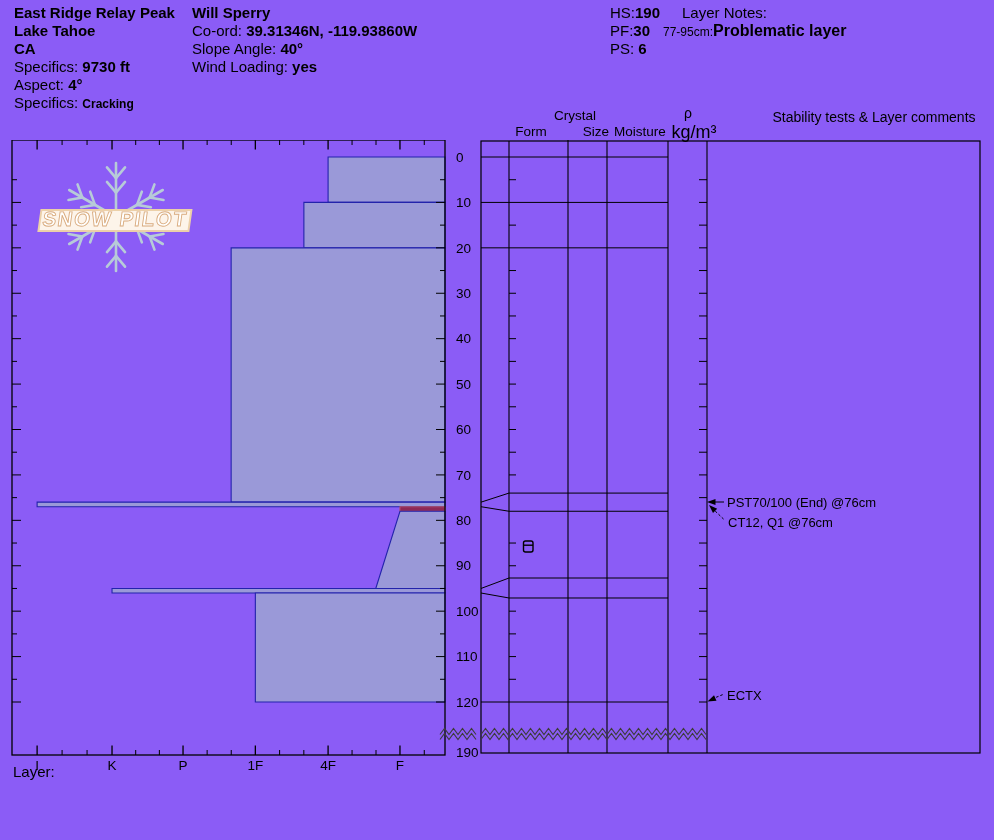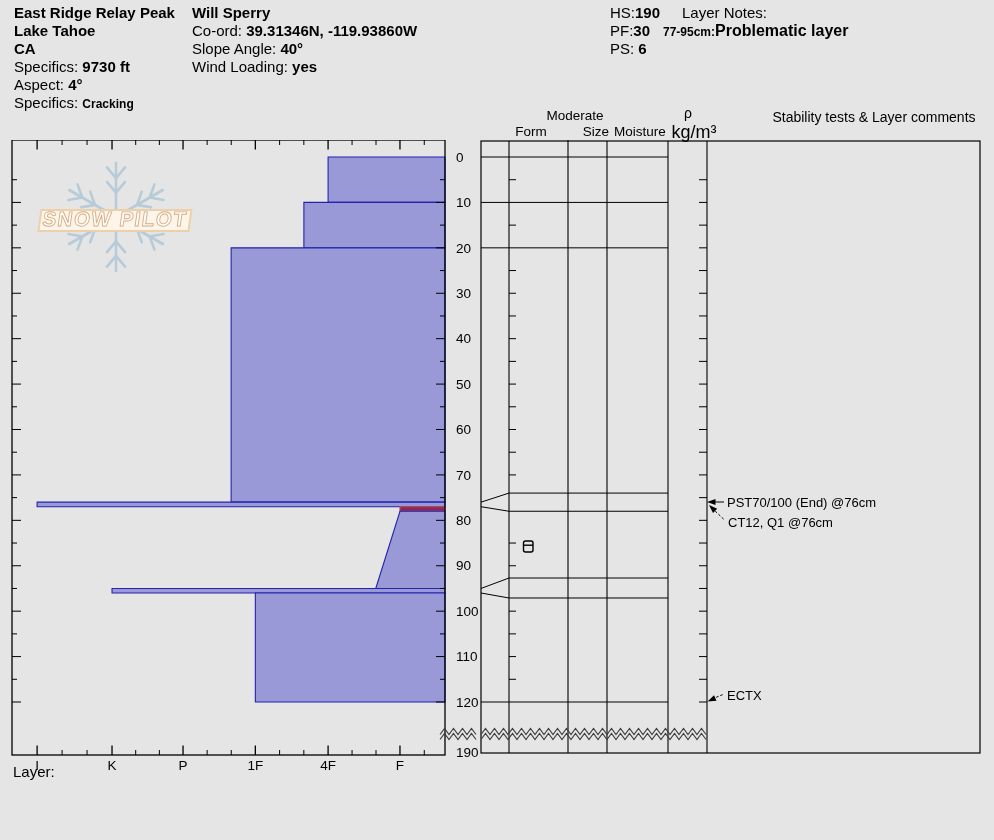--- a/index.html
+++ b/index.html
@@ -1,25 +1,25 @@
 <!DOCTYPE html>
 <html><head>
 <meta charset="utf-8">
 <style>
   html,body{margin:0;padding:0;background:#fff;}
-  #page{position:relative;width:994px;height:840px;background:#e5e5e5;overflow:hidden;
+  #page{position:relative;width:994px;height:840px;background:#8b5cf6;overflow:hidden;
         font-family:"Liberation Sans",sans-serif;color:#000;}
   .hcol{position:absolute;top:4px;font-size:15px;line-height:18px;white-space:nowrap;}
   .hline b{font-weight:700;}
   .hline .small-val{font-size:12px;text-align:right;}
   .colhdr{position:absolute;font-size:13.5px;text-align:center;white-space:nowrap;}
   #notes-label{position:absolute;left:13px;top:763px;font-size:15px;}
   #profile-svg{position:absolute;left:0;top:140px;}
   #layer-notes-title{padding-left:19px;}
-  #layer-notes-list .range{font-size:12px;font-weight:bold;}
+  #layer-notes-list .range{font-size:12px;}
   #layer-notes-list b{font-size:16px;font-weight:700;}
 </style>
 </head>
 <body>
 <div id="page">
 
   <div class="hcol" style="left:14px" id="hcol-0">
       <div class="hline"><b>East Ridge Relay Peak</b></div>
       <div class="hline"><b>Lake Tahoe</b></div>
       <div class="hline"><b>CA</b></div>
@@ -37,21 +37,21 @@
       <div class="hline"><span>HS:</span><b>190</b></div>
       <div class="hline"><span>PF:</span><b>30</b></div>
       <div class="hline"><span>PS: </span><b>6</b></div>
     </div>
 
   <div class="hcol" style="left:663px">
     <div class="hline" id="layer-notes-title">Layer Notes:</div>
     <div class="hline" id="layer-notes-list"><span class="range">77-95cm:</span><b>Problematic layer</b></div>
   </div>
 
-  <div class="colhdr" style="left:540px;top:108px;width:70px">Moderate</div>
+  <div class="colhdr" style="left:540px;top:108px;width:70px">Crystal</div>
   <div class="colhdr" style="left:496px;top:124px;width:70px">Form</div>
   <div class="colhdr" style="left:561px;top:124px;width:70px">Size</div>
   <div class="colhdr" style="left:598px;top:124px;width:84px">Moisture</div>
   <div class="colhdr" style="left:668px;top:105px;width:40px;font-size:14px">ρ</div>
   <div class="colhdr" style="left:664px;top:122px;width:60px;font-size:18px">kg/m³</div>
   <div class="colhdr" style="left:752px;top:109px;width:244px;font-size:14px">Stability tests &amp; Layer comments</div>
 
   <svg id="profile-svg" width="994" height="660" viewBox="0 140 994 660">
       <g stroke="#b7cbd8" stroke-width="2.6" stroke-linecap="round" fill="none">
         <line x1="116" y1="217" x2="116" y2="163"></line>

